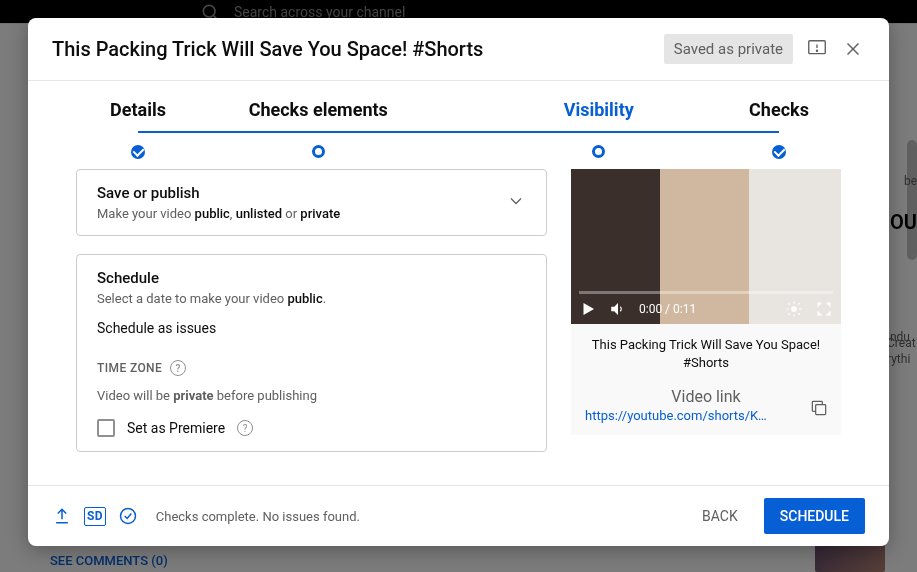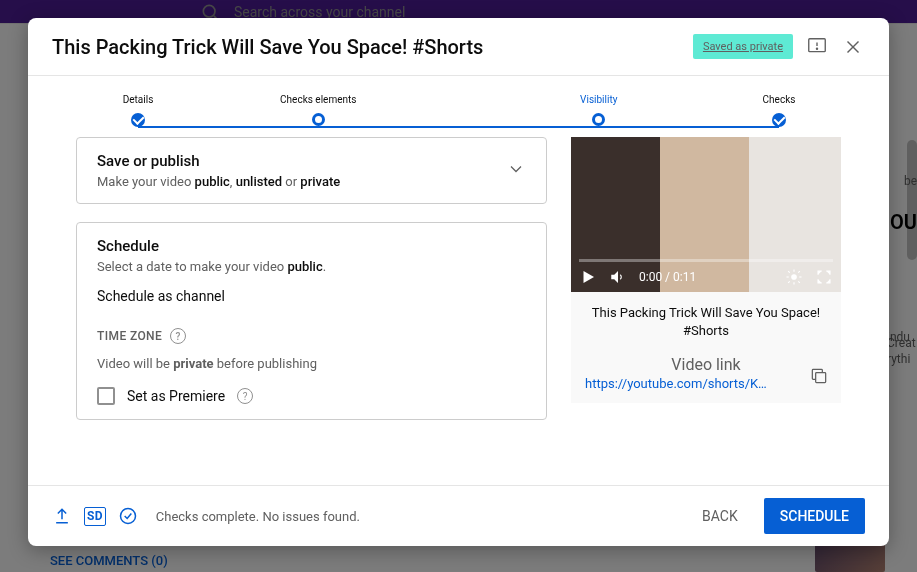--- a/index.html
+++ b/index.html
@@ -1,43 +1,43 @@
 <!DOCTYPE html>
 <html><head>
 <meta charset="utf-8">
 <style>
   * { box-sizing: border-box; margin: 0; padding: 0; }
   html, body { width: 917px; height: 572px; font-family: Roboto, Arial, sans-serif; overflow: hidden; }
   body { background: #f0f0f0; position: relative; }
 
   .bg { position: absolute; inset: 0; background: #f9f9f9; filter: blur(0); }
-  .bg-topbar { position: absolute; top: 0; left: 0; right: 0; height: 24px; background: #4c1d95; border-bottom: 1px solid #e5e5e5; display: flex; align-items: center; padding-left: 200px; gap: 14px; color: #909090; font-size: 14px; }
+  .bg-topbar { position: absolute; top: 0; left: 0; right: 0; height: 24px; background: #000000; border-bottom: 1px solid #e5e5e5; display: flex; align-items: center; padding-left: 200px; gap: 14px; color: #909090; font-size: 14px; }
   .bg-topbar svg { width: 20px; height: 20px; }
   .bg-comments { position: absolute; bottom: 4px; left: 50px; font-size: 13px; font-weight: 500; color: #065fd4; }
   .bg-thumb { position: absolute; right: 32px; bottom: 0; width: 70px; height: 60px; background: linear-gradient(135deg,#4a3a6a,#b08070); border-radius: 2px; }
   .bg-scroll { position: absolute; right: 0; top: 140px; width: 10px; height: 120px; background: #c1c1c1; border-radius: 5px; }
   .bg-text1 { position: absolute; right: 0; top: 330px; width: 30px; font-size: 12px; color: #606060; overflow: hidden; white-space: nowrap; }
   .bg-text4 { position: absolute; right: 0; top: 210px; font-size: 20px; font-weight: 600; color: #000; }
   .bg-be { position: absolute; right: 0; top: 174px; font-size: 12px; color: #606060; }
 
   .overlay { position: absolute; inset: 0; background: rgba(0,0,0,0.5); }
 
   .modal { position: absolute; left: 28px; top: 18px; width: 861px; height: 528px; background: #fff; border-radius: 8px; box-shadow: 0 4px 20px rgba(0,0,0,.3); display: flex; flex-direction: column; overflow: hidden; }
 
   .modal-head { display: flex; align-items: center; padding: 16px 24px; border-bottom: 1px solid #e5e5e5; gap: 12px; }
   .modal-title { flex: 1; font-size: 20px; font-weight: 500; color: #0d0d0d; }
-  .saved-badge { background: #5eead4; padding: 6px 10px; font-size: 11px; color: #606060; border-radius: 2px; text-decoration: underline; }
+  .saved-badge { background: #e5e5e5; padding: 6px 10px; font-size: 15px; color: #606060; border-radius: 2px; }
   .icon-btn { width: 24px; height: 24px; display: flex; align-items: center; justify-content: center; cursor: pointer; color: #606060; }
   .icon-btn svg { width: 22px; height: 22px; }
 
   .stepper { display: flex; align-items: flex-start; padding: 18px 70px 0; position: relative; }
   .step { flex: 1; text-align: center; position: relative; }
   .step:last-child { flex: 0 0 auto; width: 80px; }
   .step:first-child { flex: 0 0 auto; width: 80px; }
-  .step-label { font-size: 10px; font-weight: 400; color: #0d0d0d; margin-bottom: 8px; white-space: nowrap; }
+  .step-label { font-size: 18px; font-weight: 700; color: #0d0d0d; margin-bottom: 25px; white-space: nowrap; }
   .step.active .step-label { color: #065fd4; }
   .step-dot { width: 14px; height: 14px; border-radius: 50%; background: #fff; border: 2px solid #065fd4; margin: 0 auto; position: relative; z-index: 2; }
   .step-dot.done { background: #065fd4; display: flex; align-items: center; justify-content: center; }
   .step-dot.done::after { content: ""; width: 5px; height: 8px; border: solid #fff; border-width: 0 2px 2px 0; transform: rotate(45deg); margin-top: -2px; }
   .step-dot.ring { background: #fff; border: 3px solid #065fd4; width: 13px; height: 13px; }
   .step-line { position: absolute; top: 50px; left: 110px; right: 110px; height: 2px; background: #065fd4; z-index: 1; }
 
   .modal-body { flex: 1; overflow-y: auto; padding: 10px 48px 0; display: flex; gap: 24px; }
   .left-col { flex: 1; min-width: 0; }
   .right-col { width: 270px; flex-shrink: 0; text-align: center; }
@@ -165,21 +165,21 @@
               <polyline points="6 9 12 15 18 9"></polyline>
             </svg>
         </div>
       </div>
 
       <div class="card">
         <div class="card-title">Schedule</div>
         <div class="card-sub">
           <span>Select a date to make your video </span><strong>public</strong>.
         </div>
-        <div class="sched-label">Schedule as channel</div>
+        <div class="sched-label">Schedule as issues</div>
         <div class="tz-row">
           <span>TIME ZONE</span>
           <span class="help">?</span>
         </div>
         <div class="note">
           <span>Video will be </span><strong>private</strong><span> before publishing</span>
         </div>
         <div class="cb-row">
           <div class="cb"></div>
           <span>Set as Premiere</span>

